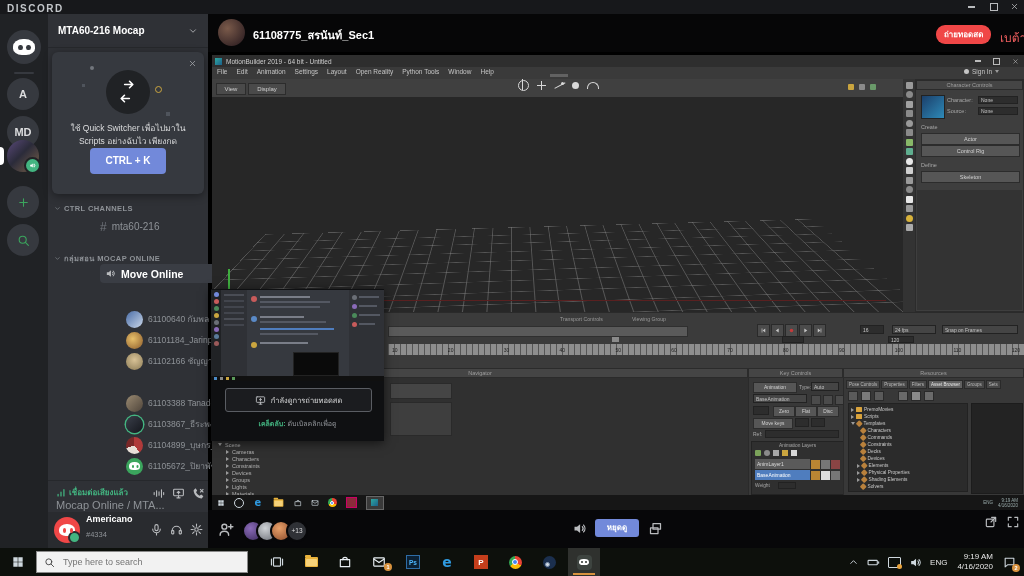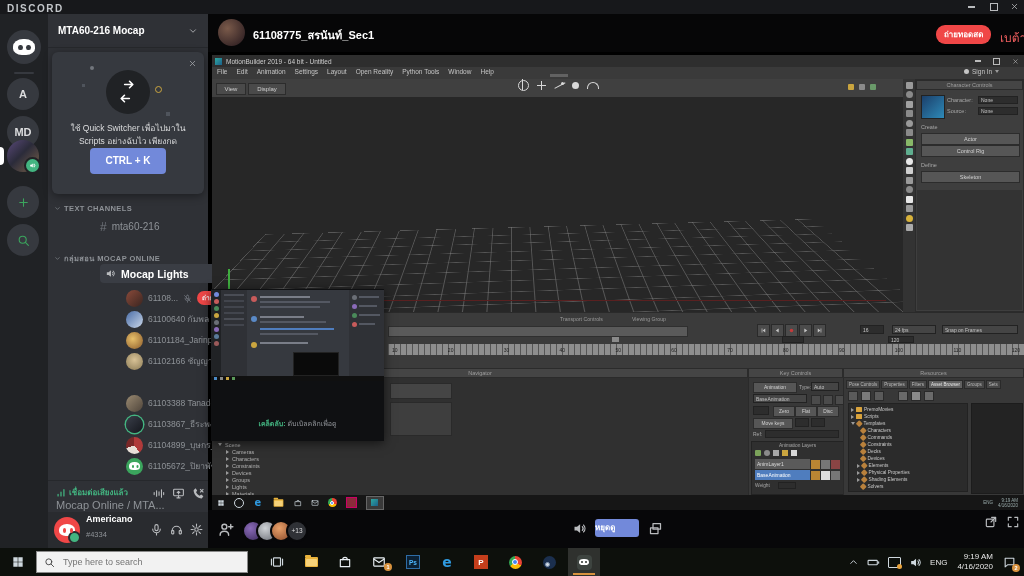--- a/index.html
+++ b/index.html
@@ -88,21 +88,21 @@
   .mini{position:absolute;left:0;top:1px;width:173px;height:86px;background:#36393f;overflow:hidden;}
   .watchbox{position:absolute;left:14px;top:99px;width:145px;height:22px;border:1px solid #5a5d63;
             border-radius:3px;background:#1b1c1f;display:flex;align-items:center;justify-content:center;
             gap:5px;color:#dcddde;font-size:7.5px;}
   .tipline{position:absolute;left:0;top:129px;width:173px;text-align:center;font-size:7px;color:#95989d;}
   
   .stb{left:212px;top:495px;width:812px;height:15px;background:#161616;display:flex;align-items:center;
        gap:9px;padding-left:5px;box-sizing:border-box;}
   .controls{left:208px;top:510px;width:816px;height:38px;background:#070709;}
   .stopbtn{position:absolute;left:387px;top:9px;width:44px;height:18px;background:#7289da;border-radius:3px;
-           color:#fff;font-size:8px;font-weight:bold;line-height:18px;}
+           color:#fff;font-size:8px;font-weight:bold;text-align:center;line-height:18px;}
   .taskbar{left:0;top:548px;width:1024px;height:28px;background:#0d100c;display:flex;align-items:center;}
   .tb-search{position:absolute;left:36px;top:3px;width:212px;height:22px;background:#f2f2f2;
              border:1px solid #8a8a8a;display:flex;align-items:center;gap:6px;padding-left:7px;box-sizing:border-box;}
   .tb-search input{border:none;background:transparent;outline:none;font-size:9px;color:#333;width:170px;
              font-family:"Liberation Sans",sans-serif;}
   .tbicon{position:absolute;top:4px;width:30px;height:20px;display:flex;align-items:center;justify-content:center;}
   .runline{position:absolute;top:25px;width:22px;height:2px;background:#d8923e;}
   .chrome{width:13px;height:13px;border-radius:50%;background:conic-gradient(#ea4335 0 33%,#fbbc05 0 66%,#34a853 0 100%);position:relative;}
   .chrome::after{content:"";position:absolute;inset:3.5px;border-radius:50%;background:#4285f4;border:1.2px solid #fff;}
   .chrome.small{width:9px;height:9px;}
@@ -309,48 +309,40 @@
         <div>ใช้ Quick Switcher เพื่อไปมาใน</div>
         <div>Scripts อย่างฉับไว เพียงกด</div>
       </div>
       <div class="qsbtn">CTRL + K</div>
     </div>
 
     <div class="cat" style="top:190px">
       <svg class="ic" width="7" height="7">
           <use href="#i-chevd"></use>
         </svg>
-      <span>TEXT CHANNELS</span>
+      <span>CTRL CHANNELS</span>
     </div>
     <div class="chanrow" style="top:204px">
       <span style="font-size:12px;color:#72767d">#</span>
       <span>mta60-216</span>
     </div>
 
     <div class="cat" style="top:238px">
       <svg class="ic" width="7" height="7">
           <use href="#i-chevd"></use>
         </svg>
       <span>กลุ่มสอน MOCAP ONLINE</span>
     </div>
     <div class="vrow" style="top:250px">
       <svg class="ic" width="11" height="11" style="color:#b9bbbe">
           <use href="#i-speaker"></use>
         </svg>
-      <span>Mocap Lights</span>
-    </div>
-
-    <div class="mrow" style="top:274px">
-      <span class="mav" style="background:linear-gradient(135deg,#8a4a3a,#3a2520)"></span>
-      <span class="mname" style="max-width:34px">61108...</span>
-      <svg class="ic" width="9" height="9" style="color:#72767d;flex:none">
-          <use href="#i-micoff"></use>
-        </svg>
-      <span class="livepill">ถ่ายทอดสด</span>
-    </div>
+      <span>Move Online</span>
+    </div>
+
     <div class="mrow" style="top:295px">
       <span class="mav" style="background:linear-gradient(135deg,#4a6da7,#c9d6e8)"></span>
       <span class="mname">61100640 กัมพล เง...</span>
       <svg class="ic" width="9" height="9" style="color:#72767d;flex:none">
           <use href="#i-micoff"></use>
         </svg>
     </div>
     <div class="mrow" style="top:316px">
       <span class="mav" style="background:radial-gradient(circle at 40% 40%,#e8c06a,#8a5a2a)"></span>
       <span class="mname">61101184_Jarinporn</span>
@@ -851,20 +843,26 @@
         <i style="position:absolute;left:3px;top:32px;width:5px;height:5px;border-radius:50%;background:#c75b5b"></i>
         <i style="position:absolute;left:10px;top:33px;width:16px;height:2px;background:#545862"></i>
       </div>
     </div>
     <div class="abs" style="left:0;top:87px;width:173px;height:5px;background:#101010">
       <i style="position:absolute;left:3px;top:1px;width:3px;height:3px;background:#4a8ac7"></i>
       <i style="position:absolute;left:9px;top:1px;width:3px;height:3px;background:#888"></i>
       <i style="position:absolute;left:15px;top:1px;width:3px;height:3px;background:#caa53f"></i>
       <i style="position:absolute;left:21px;top:1px;width:3px;height:3px;background:#5a9a5a"></i>
     </div>
+    <div class="watchbox">
+      <svg class="ic" width="11" height="11" style="color:#b9bbbe">
+          <use href="#i-monitor"></use>
+        </svg>
+      <span>กำลังดูการถ่ายทอดสด</span>
+    </div>
     <div class="tipline">
       <span style="color:#43b581;font-weight:bold">เคล็ดลับ:</span>
       <span>ดับเบิลคลิกเพื่อดู</span>
     </div>
   </div>
 
   <div class="abs taskbar">
     <div class="abs" style="left:6px;top:5px;width:24px;height:18px;display:flex;align-items:center;justify-content:center">
       <svg class="icf" width="14" height="14" viewBox="0 0 24 24" style="color:#cfd8de">
           <use href="#i-win4"></use>

